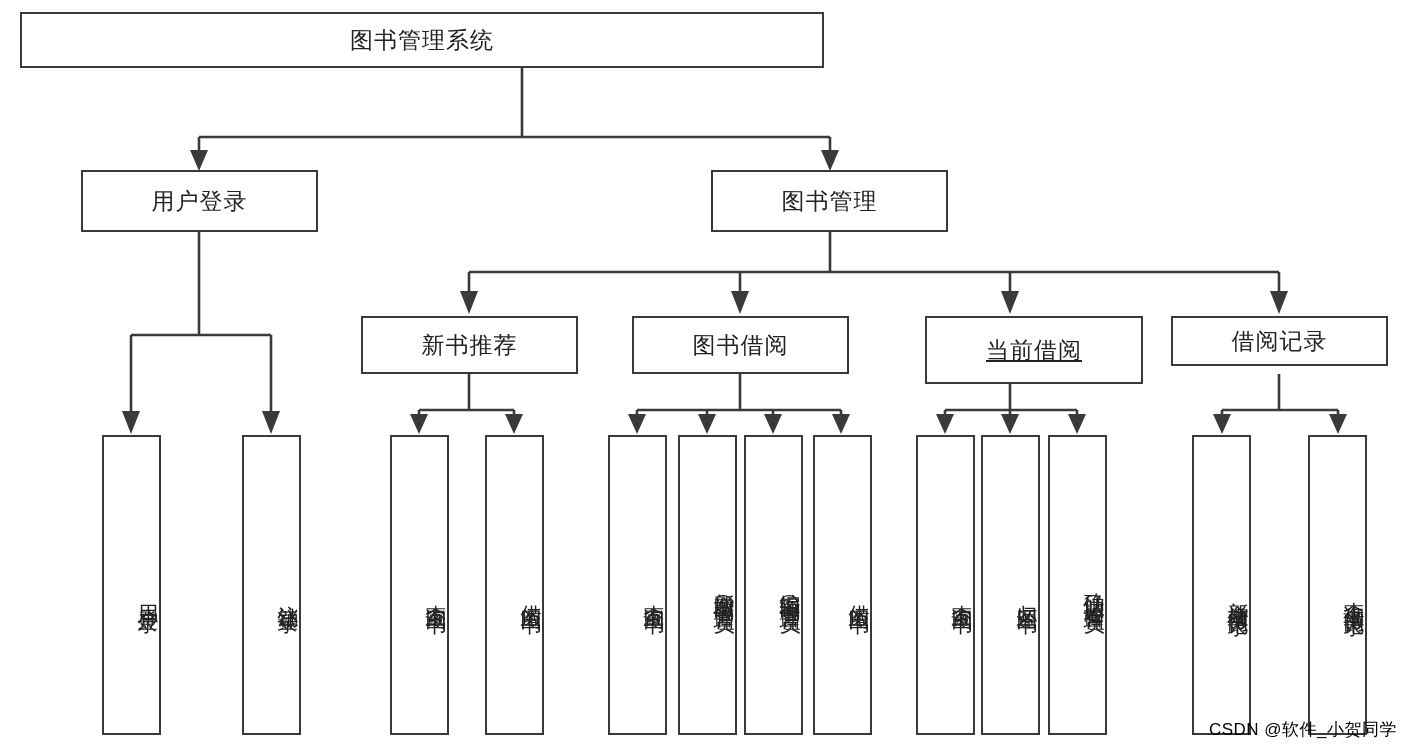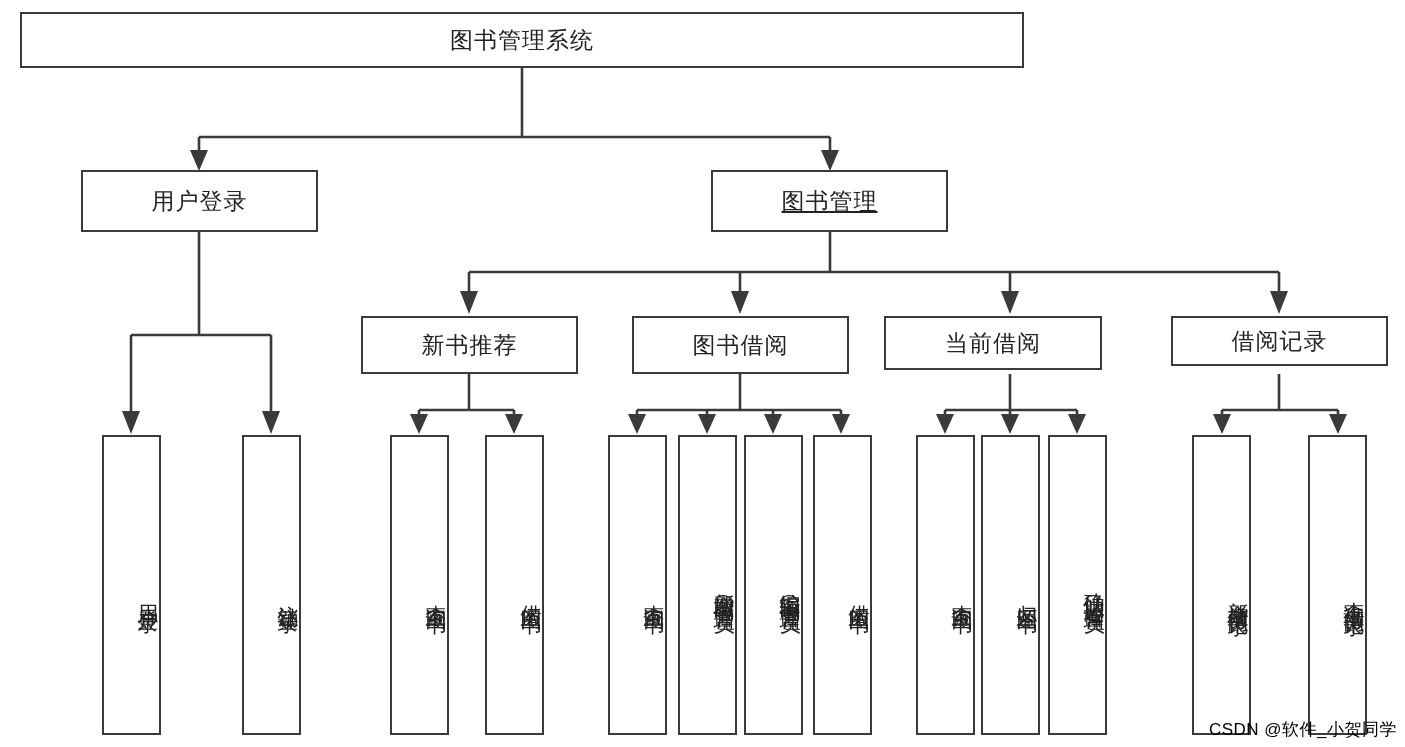--- a/index.html
+++ b/index.html
@@ -136,41 +136,41 @@
     <polygon class="arrowhead" points="1068,414 1086,414 1077,434"></polygon>
 
     <line x1="1279" y1="374" x2="1279" y2="410"></line>
     <line x1="1222" y1="410" x2="1338" y2="410"></line>
     <line x1="1222" y1="410" x2="1222" y2="416"></line>
     <polygon class="arrowhead" points="1213,414 1231,414 1222,434"></polygon>
     <line x1="1338" y1="410" x2="1338" y2="416"></line>
     <polygon class="arrowhead" points="1329,414 1347,414 1338,434"></polygon>
   </svg>
 
-  <div class="node horiz" style="left:20px; top:12px; width:1004px; height:56px;">
+  <div class="node horiz" style="left:20px; top:12px; width:804px; height:56px;">
     <span>图书管理系统</span>
   </div>
 
   <div class="node horiz" style="left:81px; top:170px; width:237px; height:62px;">
     <span>用户登录</span>
   </div>
 
-  <div class="node horiz" style="left:711px; top:170px; width:237px; height:62px;text-decoration:underline;">
+  <div class="node horiz" style="left:711px; top:170px; width:237px; height:62px;">
     <span>图书管理</span>
   </div>
 
   <div class="node horiz" style="left:632px; top:316px; width:217px; height:58px;">
     <span>图书借阅</span>
   </div>
 
   <div class="node horiz" style="left:361px; top:316px; width:217px; height:58px;">
     <span>新书推荐</span>
   </div>
 
-  <div class="node horiz" style="left:884px; top:316px; width:218px; height:54px;">
+  <div class="node horiz" style="left:925px; top:316px; width:218px; height:68px;text-decoration:underline;">
     <span>当前借阅</span>
   </div>
 
   <div class="node horiz" style="left:1171px; top:316px; width:217px; height:50px;">
     <span>借阅记录</span>
   </div>
 
   <div class="node vert" style="left:102px; top:435px; width:59px; height:300px;">
     <span>用户登录</span>
   </div>

